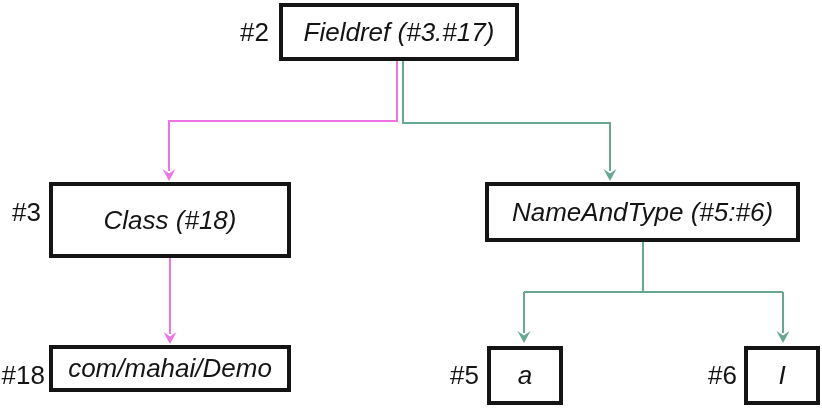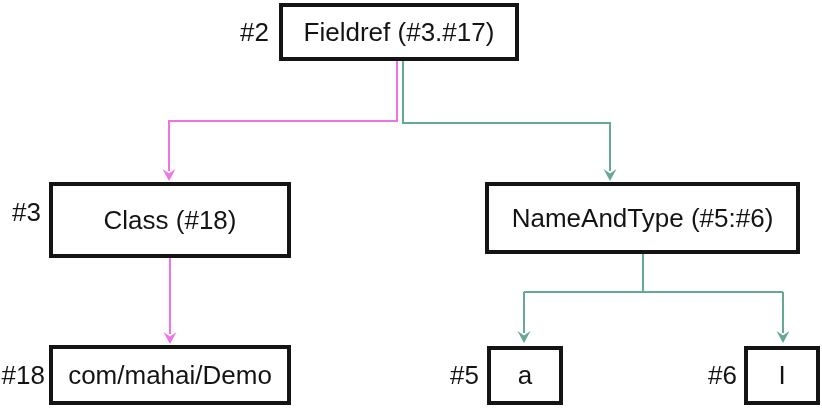--- a/index.html
+++ b/index.html
@@ -39,35 +39,36 @@
     position: absolute;
     box-sizing: border-box;
     border: 4px solid var(--border);
     background: var(--background);
     display: flex;
     align-items: center;
     justify-content: center;
     font-size: 26px;
     white-space: pre;
     z-index: 2;
+    font-style: italic;
   }
   .ref-label {
     position: absolute;
     display: flex;
     align-items: center;
     justify-content: flex-end;
     font-size: 26px;
     white-space: pre;
     z-index: 2;
   }
   
   .n-fieldref { left: 279px; top: 3px;   width: 240px; height: 58px; }
   .n-class    { left: 49px;  top: 182px; width: 242px; height: 76px; }
-  .n-nat      { left: 485px; top: 182px; width: 315px; height: 72px; }
-  .n-demo     { left: 49px;  top: 345px; width: 242px; height: 60px; }
+  .n-nat      { left: 485px; top: 182px; width: 315px; height: 60px; }
+  .n-demo     { left: 49px;  top: 345px; width: 242px; height: 47px; }
   .n-a        { left: 487px; top: 346px; width: 76px;  height: 59px; }
   .n-i        { left: 744px; top: 346px; width: 76px;  height: 59px; }
   
   .l-fieldref { right: 553px; top: 3px;   height: 58px; }
   .l-class    { right: 781px; top: 182px; height: 60px; }
   .l-nat      { right: 344px; top: 182px; height: 60px; }
   .l-demo     { right: 777px; top: 345px; height: 60px; }
   .l-a        { right: 343px; top: 346px; height: 59px; }
   .l-i        { right: 85px;  top: 346px; height: 59px; }
 </style>

